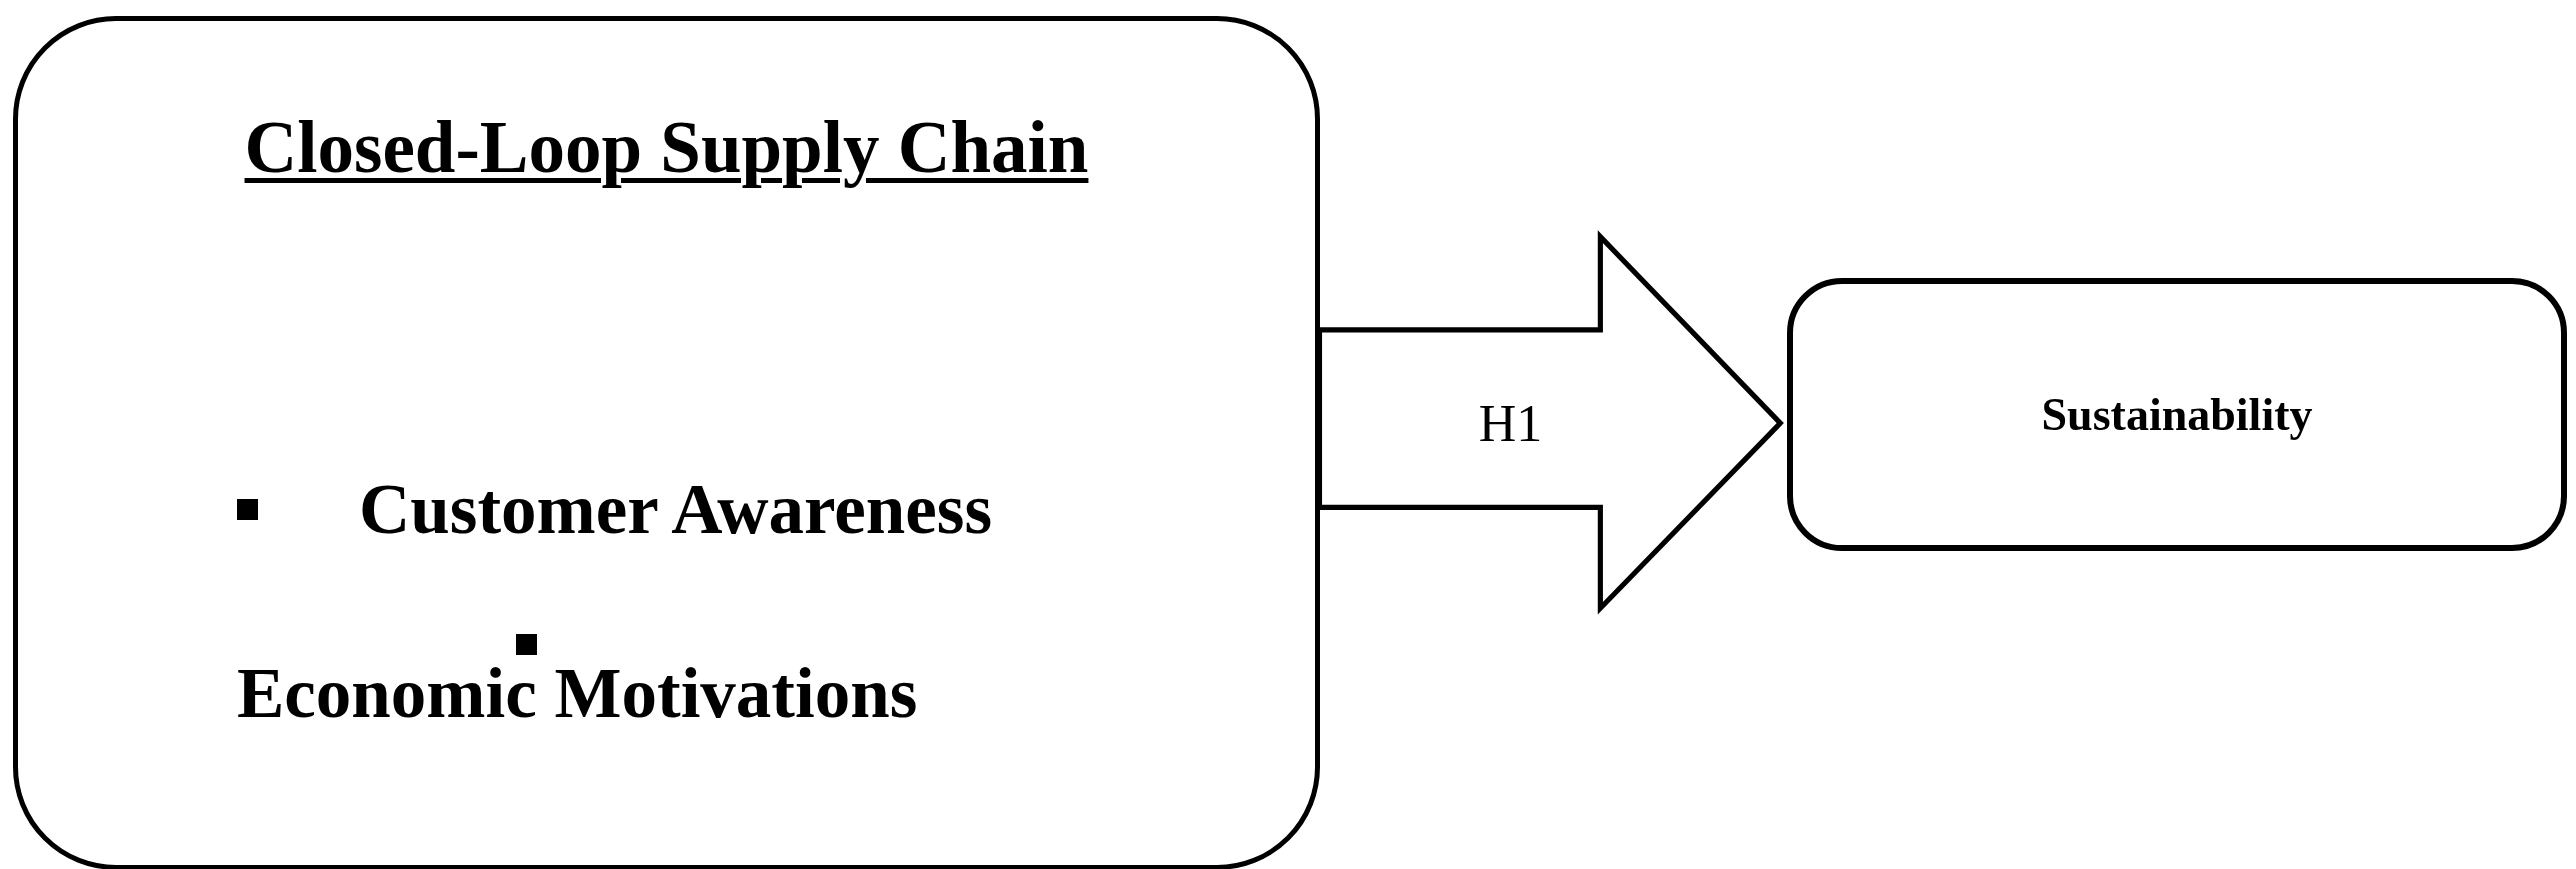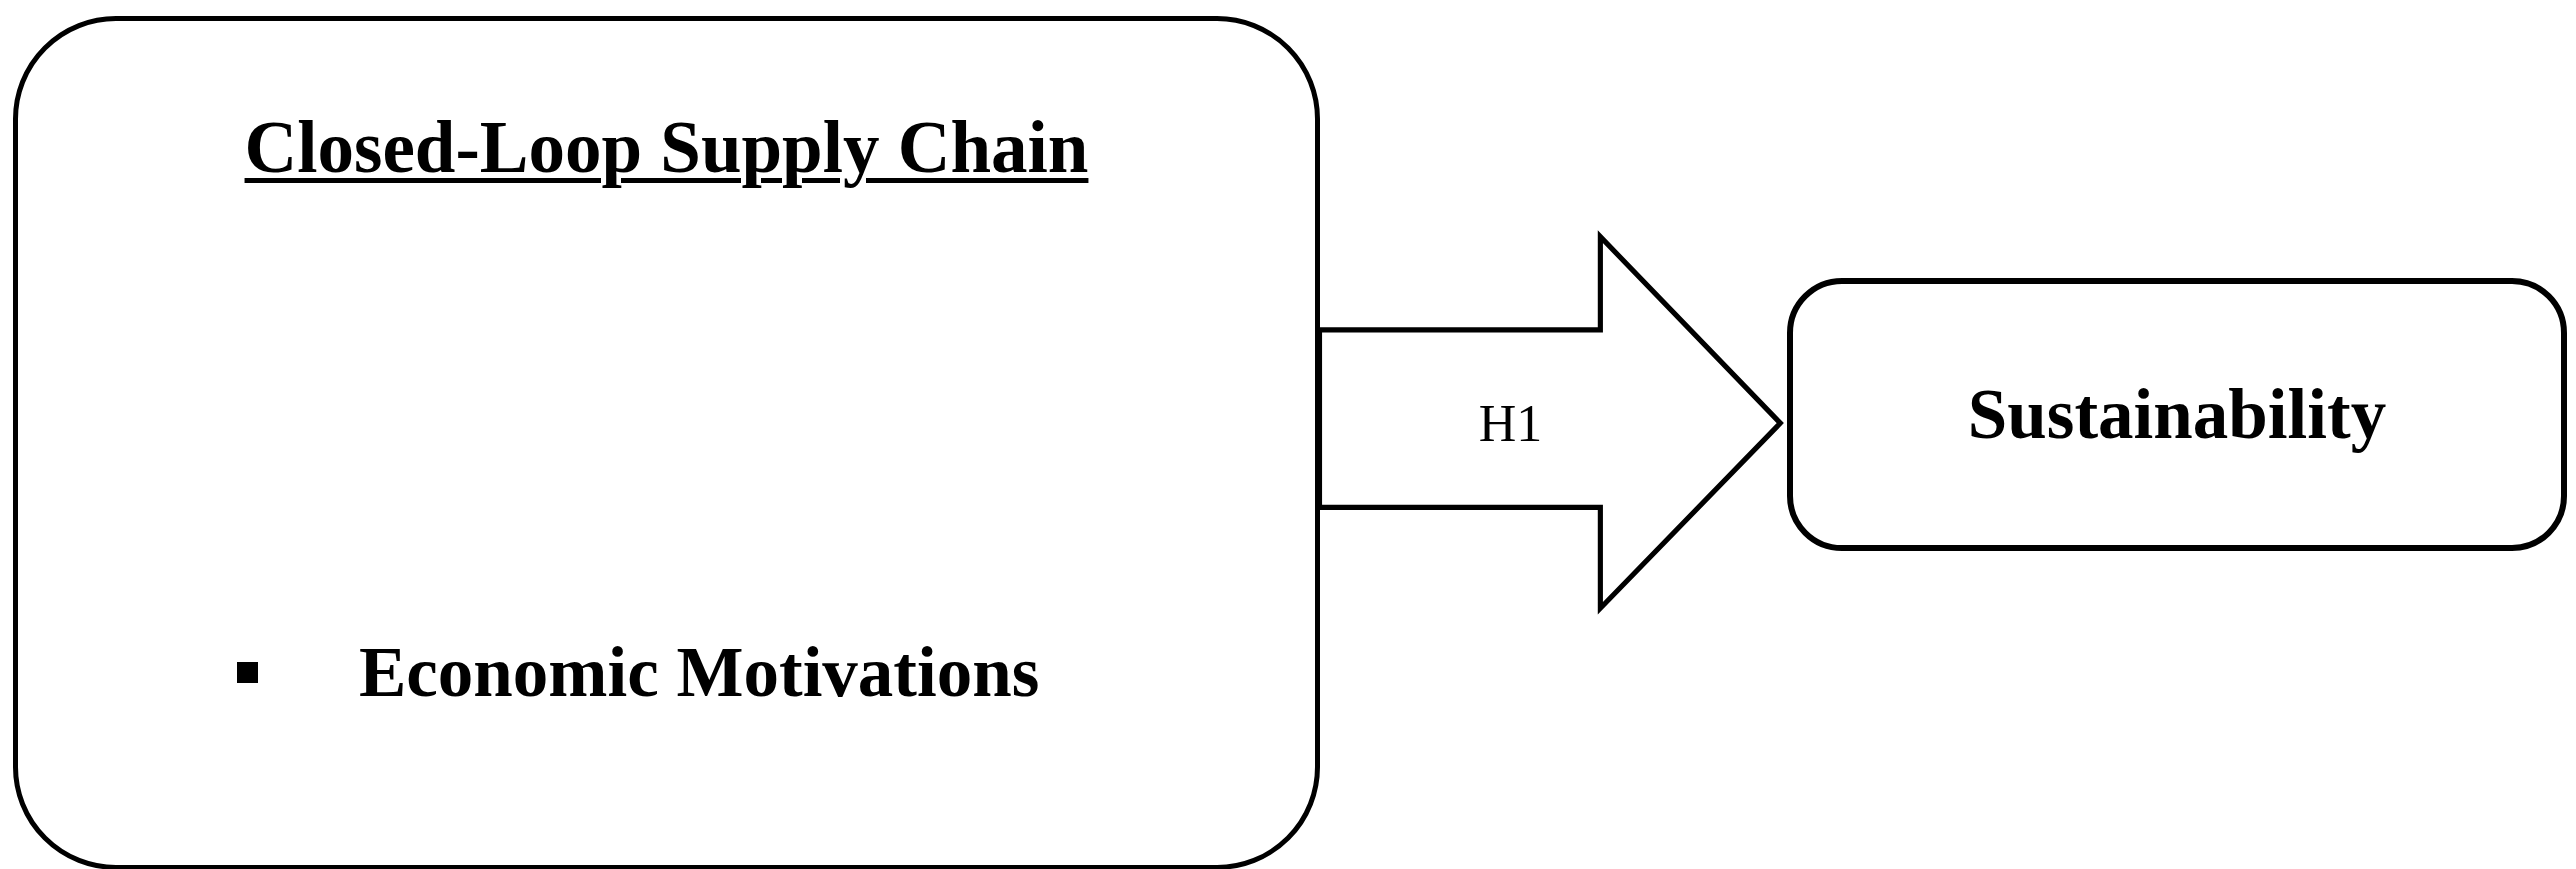--- a/index.html
+++ b/index.html
@@ -66,21 +66,21 @@
   .bullet-row {
     position: absolute;
     left: 219px;
     height: 77px;
     display: flex;
     align-items: center;
     white-space: nowrap;
   }
   .bullet-row.row-0 { top: 287px; }
   .bullet-row.row-1 { top: 450px; }
-  .bullet-row.row-2 { top: 613px; }
+  .bullet-row.row-2 { top: 613px; flex-direction: column; }
   .bullet-square {
     display: inline-block;
     width: 21px;
     height: 20.6px;
     background: #000000;
     margin-right: 101px;
     flex: 0 0 auto;
   }
   .bullet-text {
     font-size: 71px;
@@ -92,39 +92,43 @@
     left: 1414px;
     top: 390px;
     width: 193px;
     text-align: center;
     font-size: 52px;
     line-height: 68px;
     font-weight: normal;
     z-index: 3;
   }
   .right-box-text {
-    font-size: 71px;
+    font-size: 46px;
     line-height: 77px;
     font-weight: bold;
     white-space: nowrap;
   }
 </style>
 </head>
 <body>
 
 <div class="canvas">
 
   <svg class="arrow-svg" viewBox="0 0 4008 1353" xmlns="http://www.w3.org/2000/svg" aria-hidden="true">
     <polygon points="2053,513 2490,513 2490,368 2770,658 2490,946 2490,789 2053,789" fill="#ffffff" stroke="#000000" stroke-width="8" stroke-linejoin="miter"></polygon>
   </svg>
 
   <div class="box left-box">
     <div class="left-box-title">Closed-Loop Supply Chain</div>
 
 
+    <div class="bullet-row row-1">
+      <span class="bullet-square"></span>
+      <span class="bullet-text">Customer Awareness</span>
+    </div>
 
     <div class="bullet-row row-2">
       <span class="bullet-square"></span>
       <span class="bullet-text">Economic Motivations</span>
     </div>
   </div>
 
   <div class="arrow-label">H1</div>
 
   <div class="box right-box">

